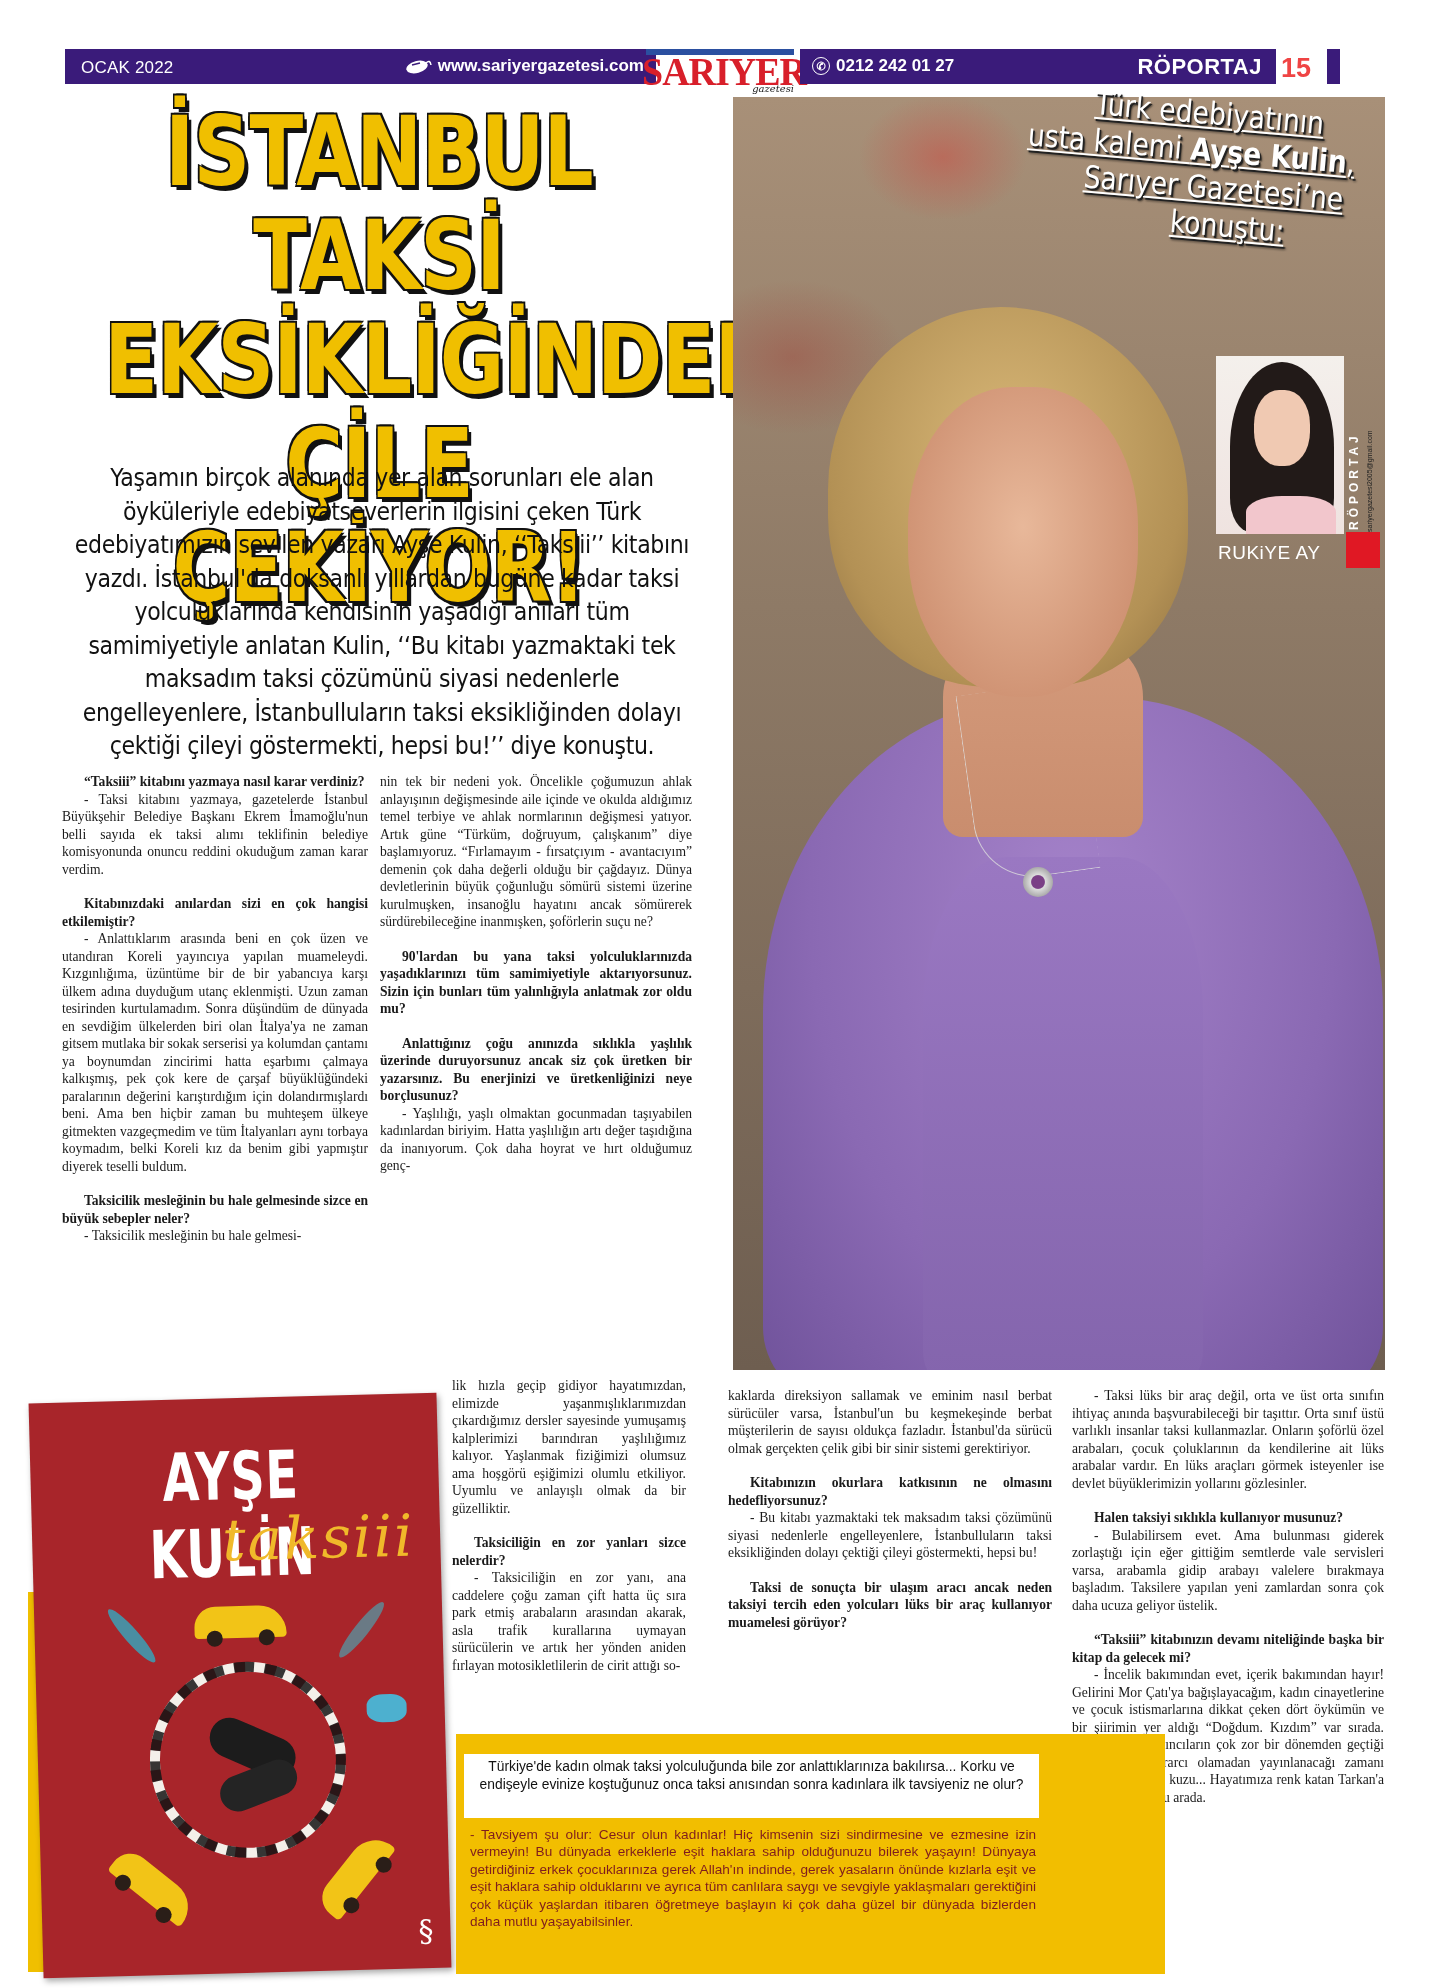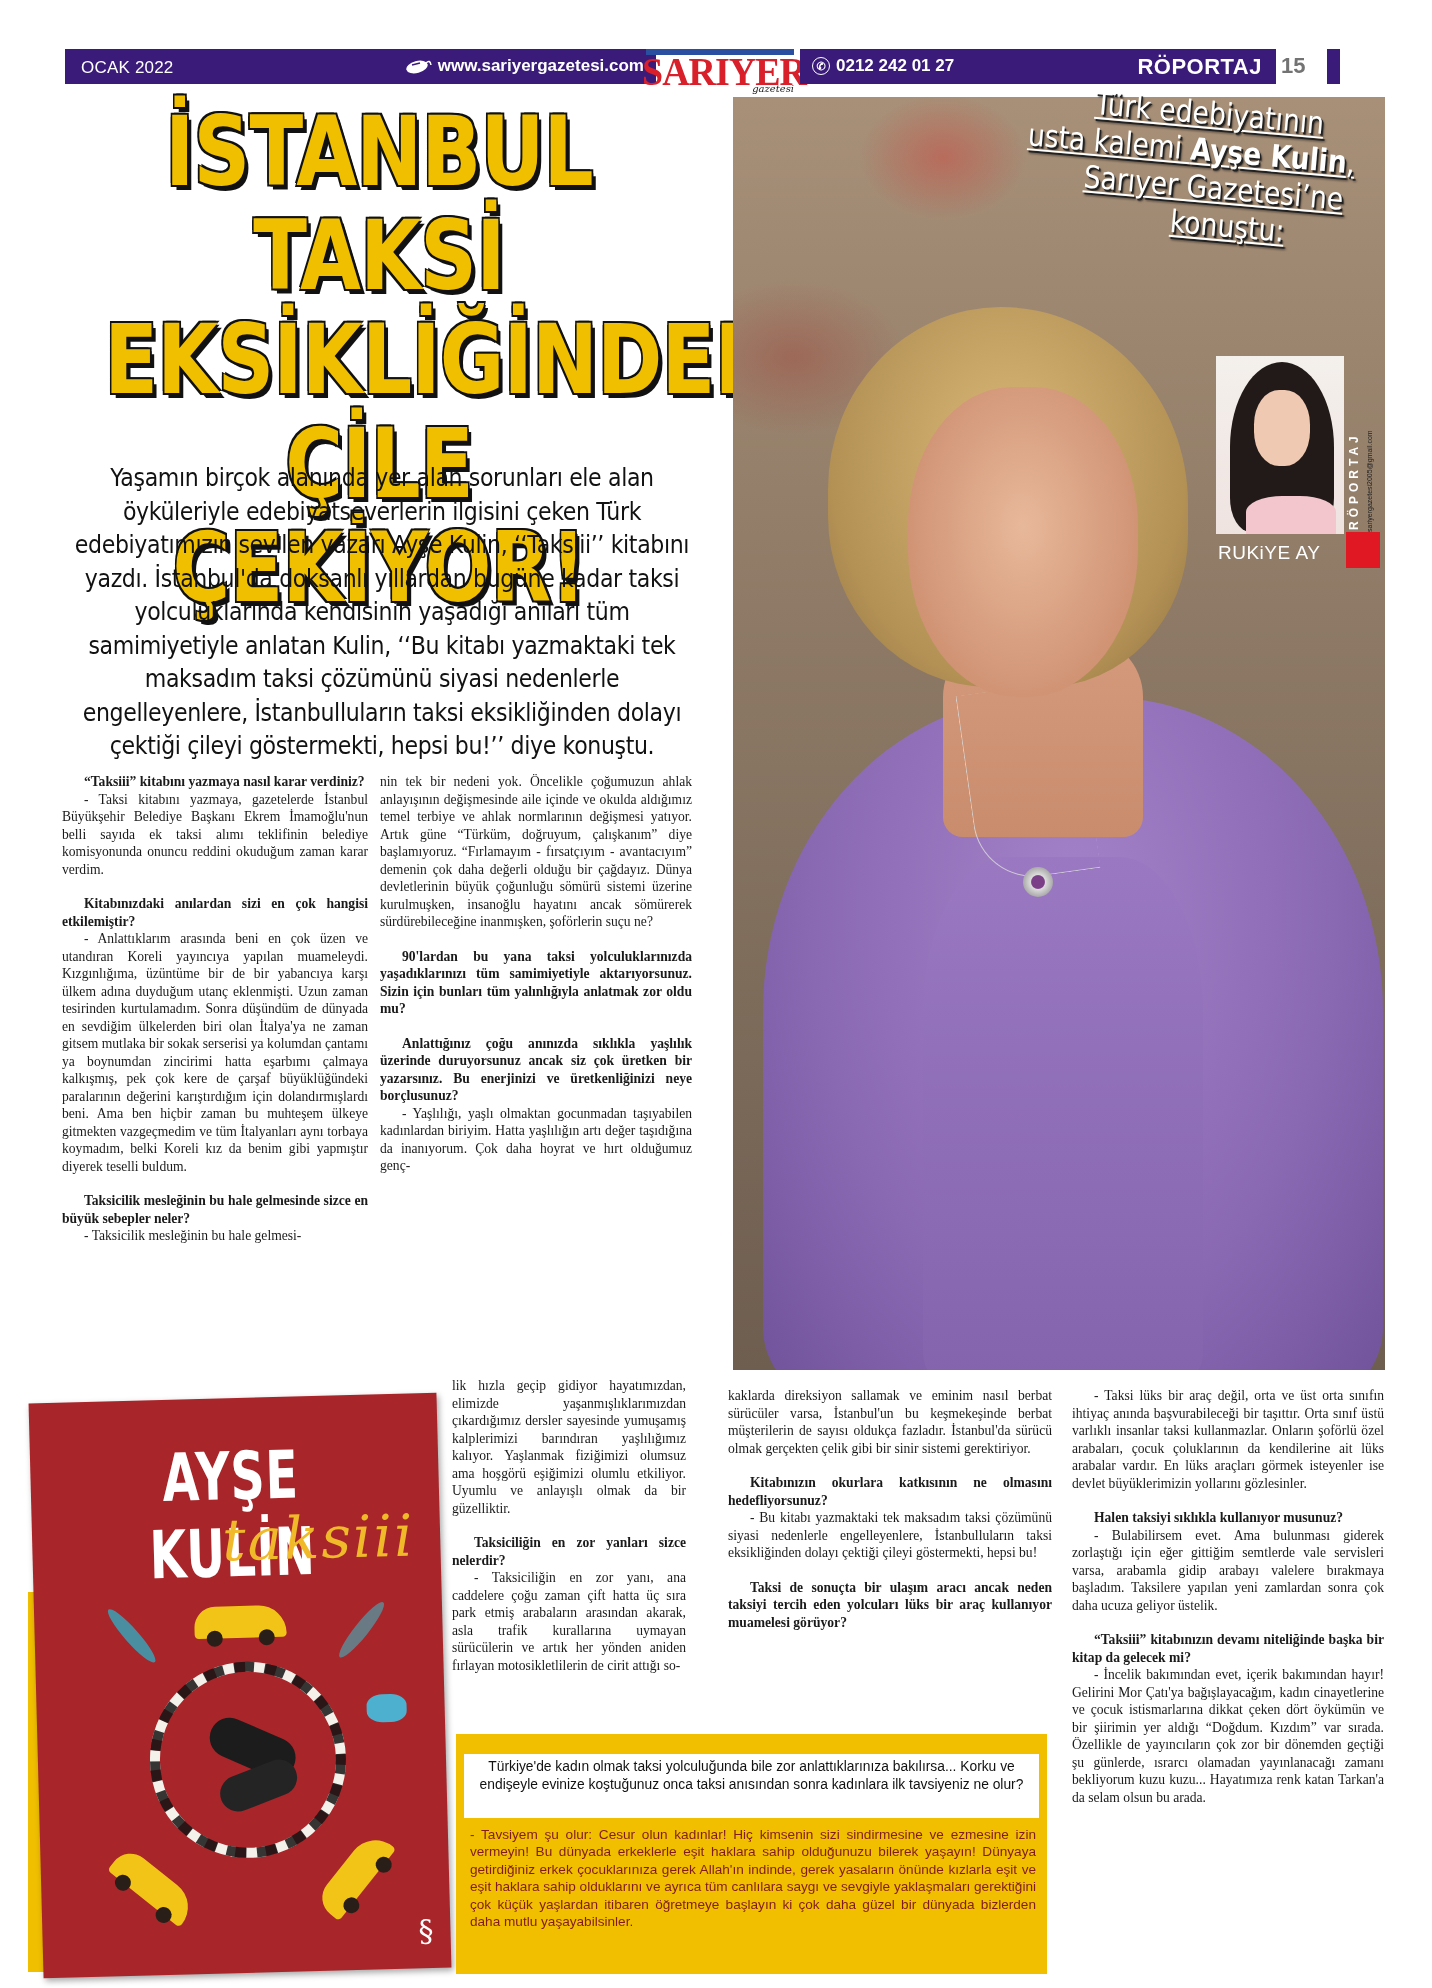--- a/index.html
+++ b/index.html
@@ -15,21 +15,21 @@
     .date { position: absolute; left: 16px; top: 9px; color: #fff; font-size: 17px; letter-spacing: 0.2px; }
     .web { position: absolute; right: 12px; top: 7px; color: #fff; font-size: 17px; font-weight: bold; display: flex; align-items: center; gap: 6px; }
     .web-icon { width: 28px; height: 18px; display: inline-block; }
     .logo { position: absolute; left: 591px; top: -4px; width: 160px; height: 50px; }
     .logo-bluebar { position: absolute; left: 6px; top: 4px; width: 148px; height: 6px; background: #2b4fa0; }
     .logo-text { position: absolute; left: 2px; top: 4px; font-family: "Liberation Serif", serif; font-weight: bold; font-size: 38px; color: #d81f2a; letter-spacing: -1px; transform: scaleY(1.05); }
     .logo-sub { position: absolute; right: 6px; top: 38px; font-family: "DejaVu Serif", serif; font-style: italic; font-size: 10px; color: #222; }
     .phone { position: absolute; left: 12px; top: 7px; color: #fff; font-size: 17px; font-weight: bold; display: flex; align-items: center; gap: 6px; }
     .phone-icon { width: 18px; height: 18px; border: 1.5px solid #fff; border-radius: 50%; display: inline-flex; align-items: center; justify-content: center; font-size: 11px; }
     .section { position: absolute; right: 14px; top: 5px; color: #fff; font-size: 22px; font-weight: bold; letter-spacing: 0.5px; }
-    .pageno { position: absolute; left: 1232px; top: 4px; font-size: 22px; font-weight: bold; color: #737373; }
+    .pageno { position: absolute; left: 1232px; top: 4px; font-size: 27px; font-weight: bold; color: #ef4444; }
 
     
     .headline { position: absolute; left: 44px; top: 100px; width: 670px; text-align: center; }
     .headline .hl-line { display: block; font-family: "DejaVu Sans", sans-serif; font-weight: bold; font-size: 96px; line-height: 104px; color: #f0bf00; letter-spacing: -1px; transform: scaleX(0.82); transform-origin: center;
       text-shadow: -2px -2px 0 #111, 2px -2px 0 #111, -2px 2px 0 #111, 2px 2px 0 #111, 5px 5px 0 #111; }
 
     
     .intro { position: absolute; left: 48px; top: 462px; width: 668px; text-align: center; font-family: "DejaVu Sans", sans-serif; font-size: 24px; line-height: 33.5px; color: #111; letter-spacing: -0.4px; transform: scaleX(0.92); transform-origin: center top; }
 
     
@@ -89,21 +89,21 @@
     .t3 { left: 268px; top: 464px; transform: rotate(-50deg); }
     .figure { position: absolute; left: 170px; top: 330px; width: 90px; height: 40px; background: #1c1c1c; border-radius: 20px; transform: rotate(25deg); }
     .figure2 { position: absolute; left: 180px; top: 370px; width: 80px; height: 36px; background: #242424; border-radius: 20px; transform: rotate(-20deg); }
     .tree { position: absolute; width: 14px; height: 70px; border-radius: 50%; background: #4a8ea2; }
     .tr1 { left: 90px; top: 200px; transform: rotate(-40deg); }
     .tr2 { left: 320px; top: 200px; transform: rotate(40deg); background: #6a7a85; }
     .tr3 { left: 330px; top: 300px; width: 40px; height: 28px; border-radius: 40%; background: #4db0cf; }
     .book-logo { position: absolute; left: 376px; top: 520px; color: #fff; font-size: 30px; font-family: "DejaVu Serif", serif; }
 
     
-    .ybox { position: absolute; left: 456px; top: 1734px; width: 591px; height: 240px; background: #f2be00; }
+    .ybox { position: absolute; left: 456px; top: 1734px; width: 709px; height: 240px; background: #f2be00; }
     .ybox-q { position: absolute; left: 8px; top: 20px; width: 575px; height: 64px; background: #fff; text-align: center; font-size: 13.8px; line-height: 17.5px; padding-top: 4px; color: #111; }
     .ybox-a { position: absolute; left: 14px; top: 92px; width: 566px; font-size: 13.6px; line-height: 17.4px; text-align: justify; color: #7f1d1d; }
   </style>
 </head>
 <body>
 
 <div class="header">
   <div class="header-bar hb-left">
     <span class="date">OCAK 2022</span>
     <span class="web">

